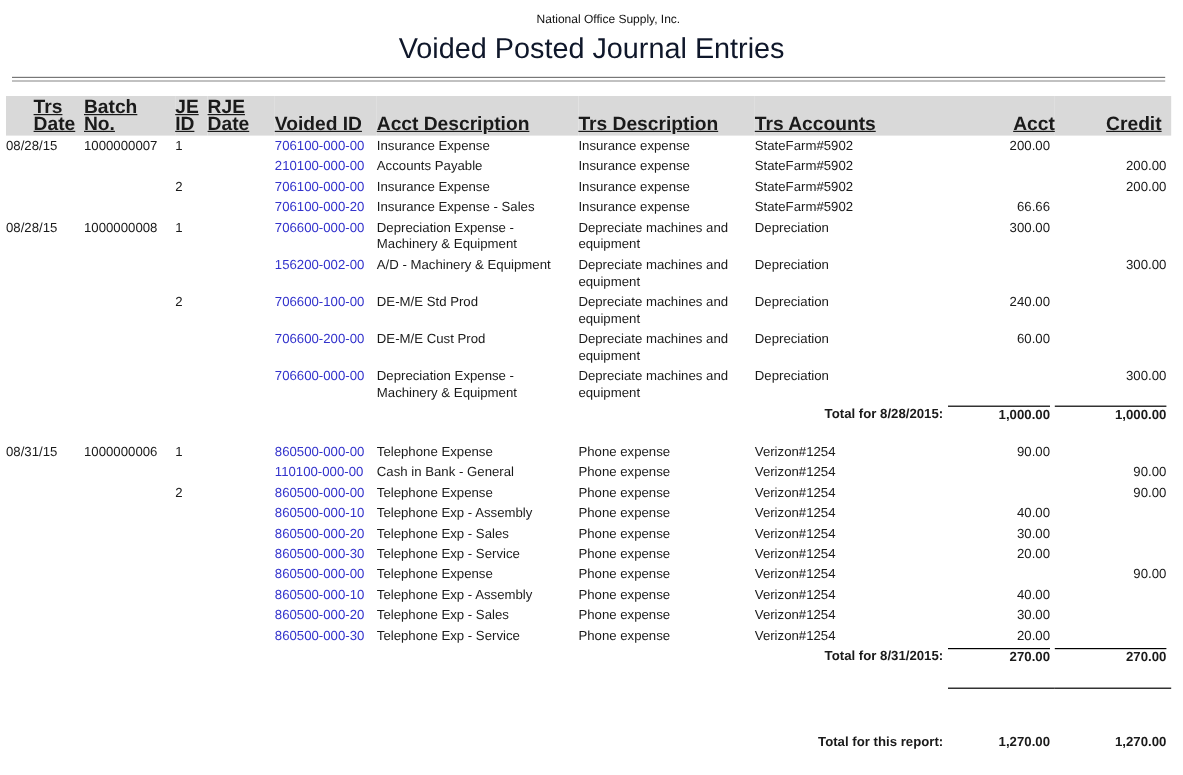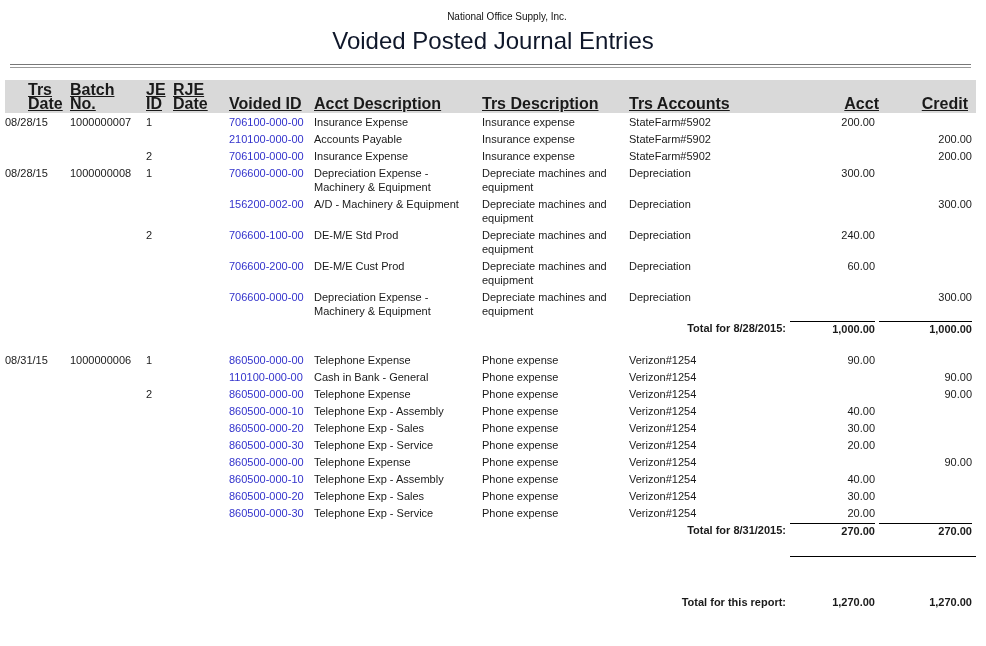--- a/index.html
+++ b/index.html
@@ -127,20 +127,32 @@
           <td class="c-je">2</td>
           <td></td>
           <td><span class="acct-link">706100-000-00</span></td>
           <td>Insurance Expense</td>
           <td>Insurance expense</td>
           <td>StateFarm#5902</td>
           <td class="num"></td>
           <td class="num-last">200.00</td>
         </tr>
         <tr class="data-row">
+          <td class="c-date"></td>
+          <td></td>
+          <td class="c-je"></td>
+          <td></td>
+          <td><span class="acct-link">706100-000-20</span></td>
+          <td>Insurance Expense - Sales</td>
+          <td>Insurance expense</td>
+          <td>StateFarm#5902</td>
+          <td class="num">66.66</td>
+          <td class="num-last"></td>
+        </tr>
+        <tr class="data-row">
           <td class="c-date">08/28/15</td>
           <td>1000000008</td>
           <td class="c-je">1</td>
           <td></td>
           <td><span class="acct-link">706600-000-00</span></td>
           <td>Depreciation Expense - Machinery &amp; Equipment</td>
           <td>Depreciate machines and equipment</td>
           <td>Depreciation</td>
           <td class="num">300.00</td>
           <td class="num-last"></td>

